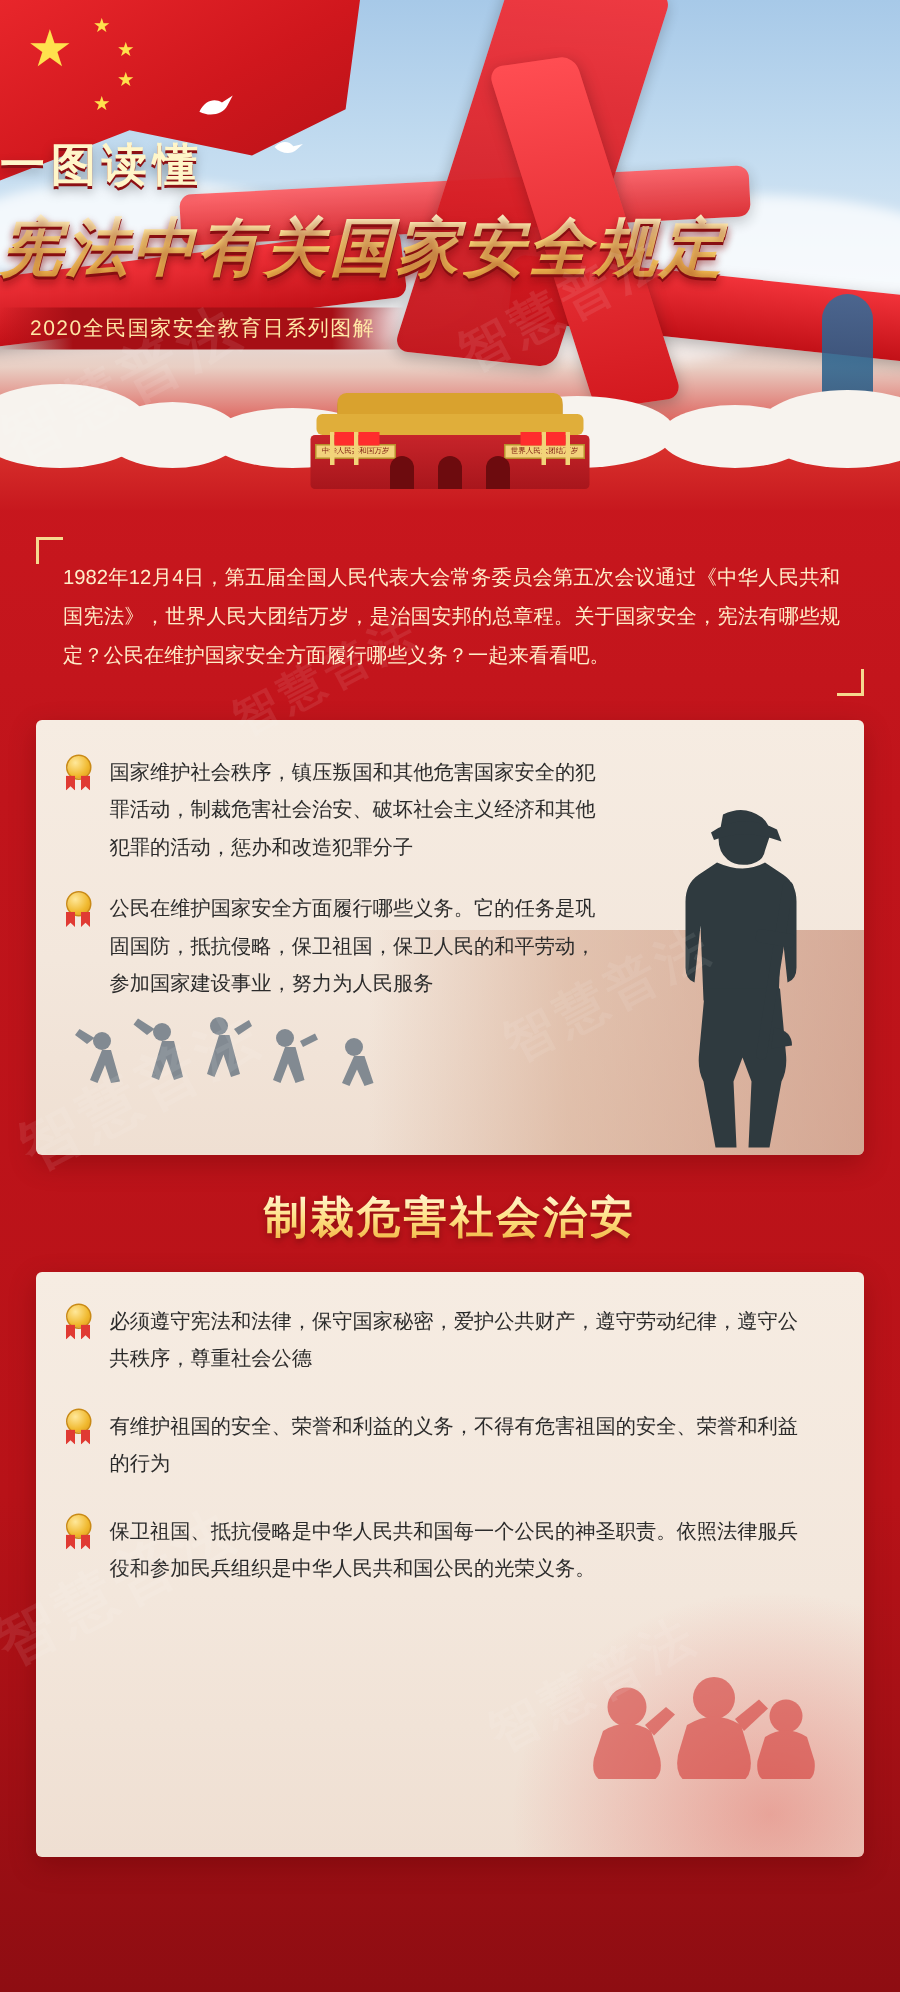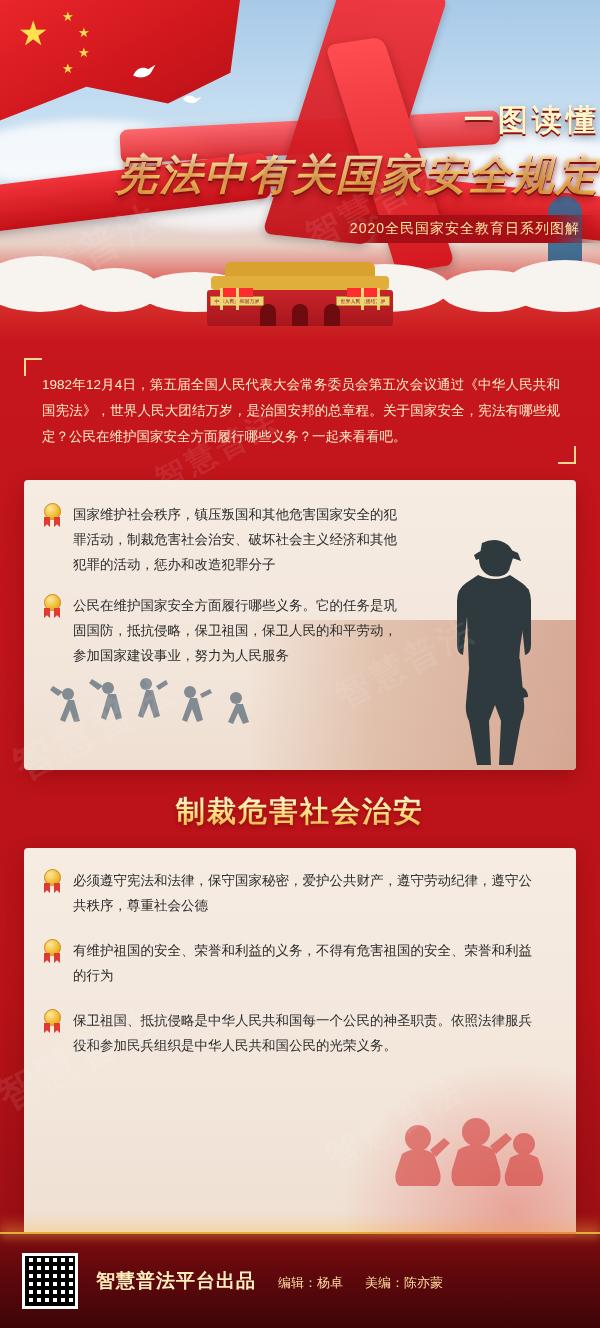--- a/index.html
+++ b/index.html
@@ -103,22 +103,22 @@
     right: 18px; top: 196px;
     width: 34px; height: 110px;
     background: linear-gradient(180deg,#2f6f9e,#1d4e76);
     border-radius: 17px;
     opacity: .85;
   }
 
   
   .title-wrap {
     position: absolute;
-    left: 0; right: 0; top: 100px;
-    text-align: right;
+    left: 0; right: 0; top: 90px;
+    text-align: left;
     z-index: 6;
   }
   .title-top {
     font-size: 30px;
     font-weight: bold;
     color: #fff6c9;
     letter-spacing: 4px;
     text-shadow: 0 2px 0 #8d1014, 0 4px 8px rgba(0,0,0,.35);
   }
   .title-main {
@@ -550,22 +550,14 @@
   <div class="footer-spacer"></div>
 
   <div class="wm wm1">智慧普法</div>
   <div class="wm wm2">智慧普法</div>
   <div class="wm wm7">智慧普法</div>
   <div class="wm wm3">智慧普法</div>
   <div class="wm wm4">智慧普法</div>
   <div class="wm wm5">智慧普法</div>
   <div class="wm wm6">智慧普法</div>
 
-  <div class="footer">
-    <div class="qr"></div>
-    <div class="footer-text">
-      <span class="brand">智慧普法平台出品</span>
-      <span class="credit">编辑：杨卓</span>
-      <span class="credit">美编：陈亦蒙</span>
-    </div>
-  </div>
 
 </div>
 
 </body></html>

